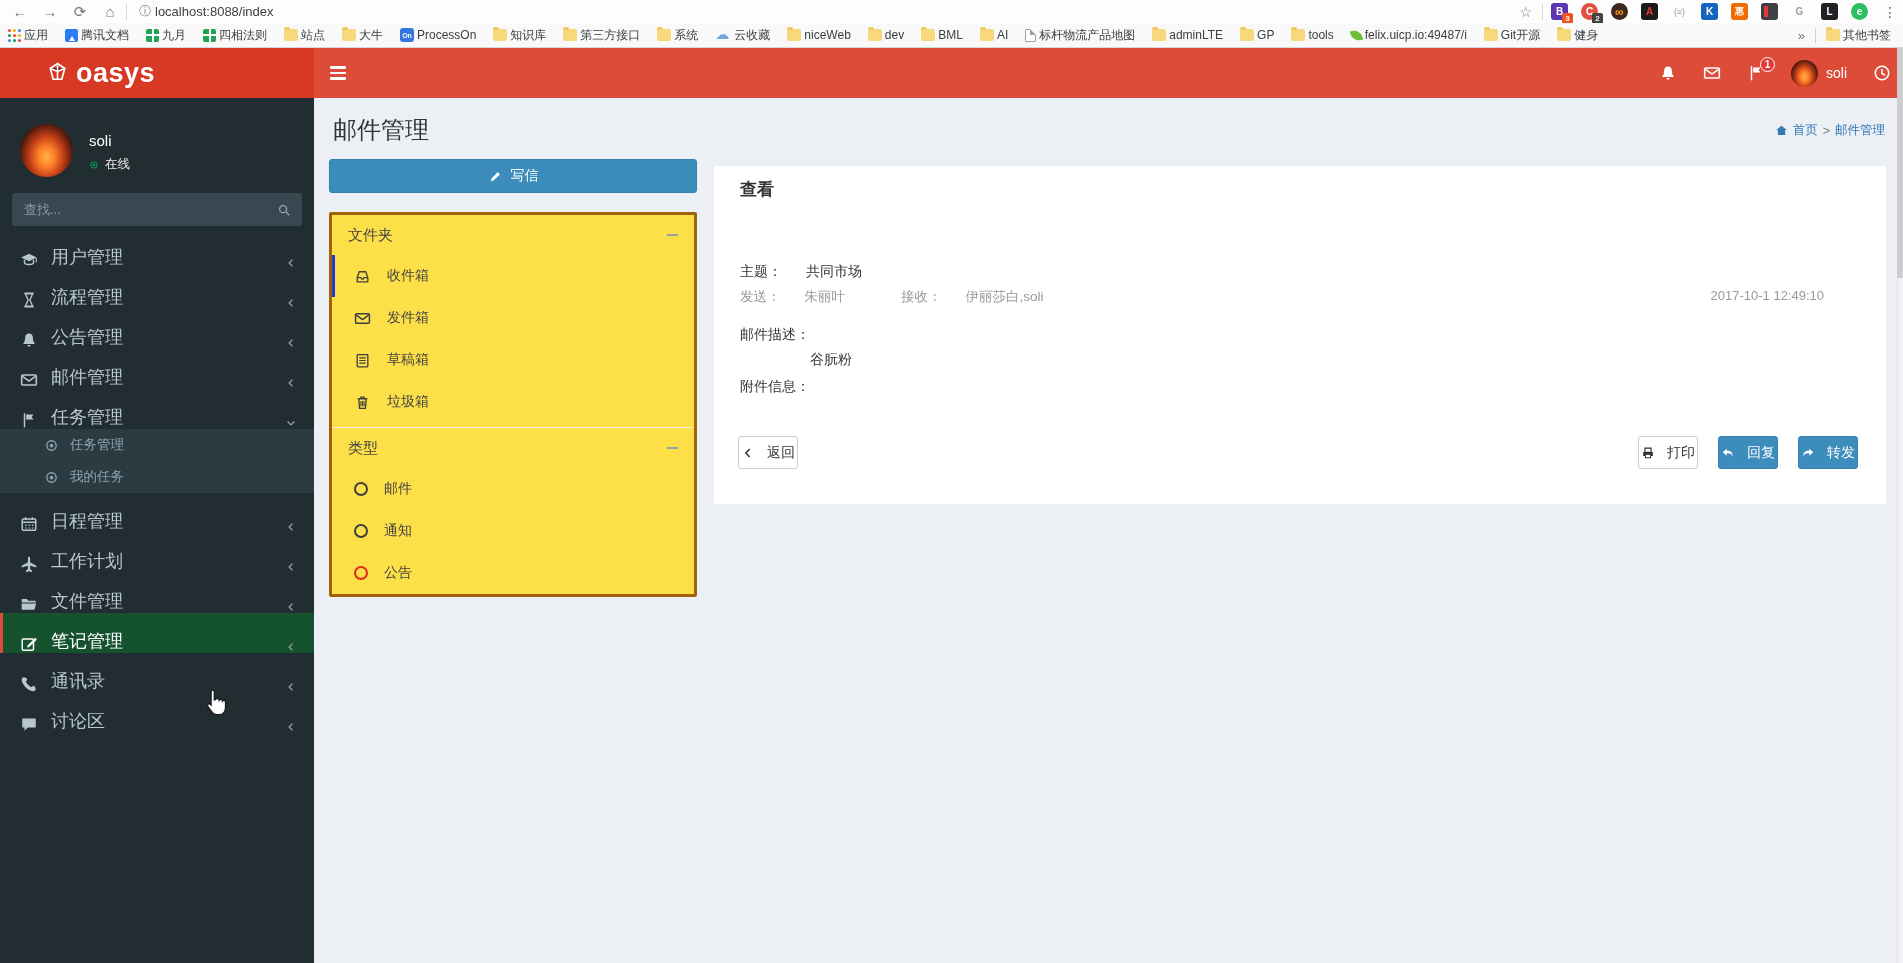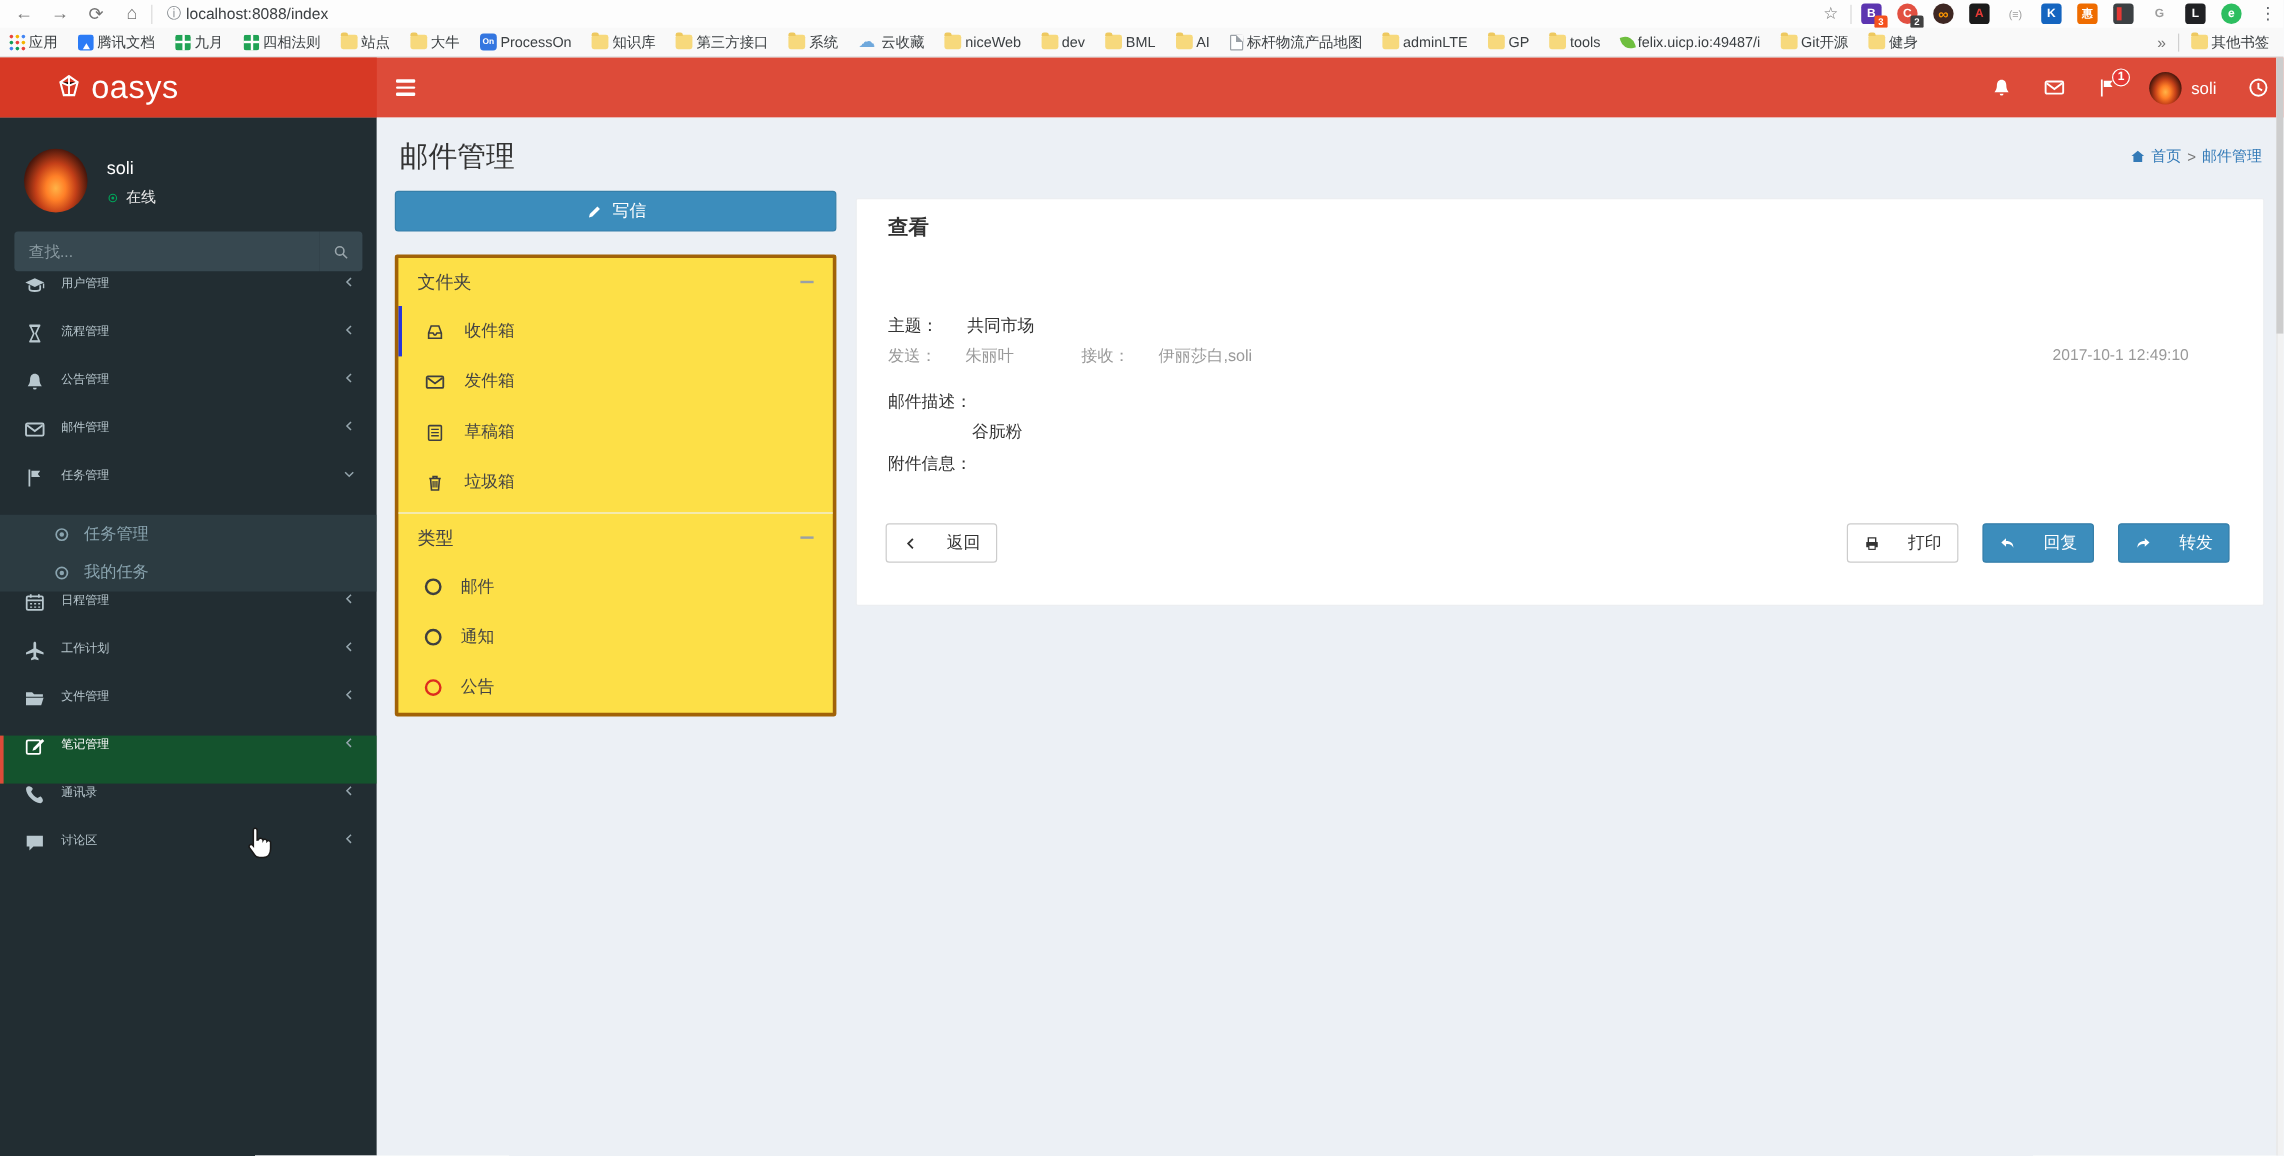--- a/index.html
+++ b/index.html
@@ -51,21 +51,21 @@
 .bi.page::after{content:"";position:absolute;right:-1px;top:-1px;border:3px solid #f9f9f9;border-left-color:#9aa0a6;border-bottom-color:#9aa0a6}
 .bi.leaf{width:11px;height:11px;background:#6fbf3f;border-radius:0 80% 0 80%;transform:rotate(-15deg)}
 .bm-right{margin-left:auto;display:flex;align-items:center}
 .bm-ovf{color:#757575;font-size:13px;margin-right:10px}
 .bm-div{width:1px;height:15px;background:#d0d0d0;margin-right:10px}
 
 
 .hdr{position:absolute;left:0;top:48px;width:1903px;height:50px;background:#dd4b39}
 .logo{position:absolute;left:0;top:0;width:314px;height:50px;background:#d73925;display:flex;align-items:center;color:#fff}
 .logo .gem{width:23px;height:23px;margin-left:46px;color:#fff}
-.logo .brand{font-size:27px;font-weight:400;margin-left:7px;letter-spacing:.5px}
+.logo .brand{font-size:27px;font-weight:700;margin-left:7px;letter-spacing:.5px}
 .burger{position:absolute;left:330px;top:15px;width:18px;height:20px;cursor:pointer}
 .burger i{display:block;width:16px;height:2.5px;background:#fff;margin:3px 0;border-radius:1px}
 .hdr-right{position:absolute;right:12px;top:0;height:50px;display:flex;align-items:center;gap:26px}
 .hic{width:18px;height:18px;color:#fff;position:relative}
 .flag-wrap{position:relative}
 .flag-wrap .bdg{position:absolute;top:-7px;right:-10px;background:#e53935;border:1px solid #fff;color:#fff;font-size:10px;font-weight:bold;min-width:15px;height:15px;border-radius:50%;line-height:13px;text-align:center}
 .usr{display:flex;align-items:center;gap:8px;color:#fff;font-size:14px}
 .avatar{border-radius:50%;background:radial-gradient(ellipse at 50% 62%,#ffb347 0%,#ff7f27 22%,#c33f18 45%,#4a170c 72%,#160a06 100%)}
 .avatar.sm{width:27px;height:27px}
 
@@ -76,21 +76,21 @@
 .uinfo{padding-top:8px}
 .uname{color:#fff;font-size:15px}
 .ustat{margin-top:7px;color:#ececec;font-size:12.5px;display:flex;align-items:center;gap:6px}
 .ustat .dot{width:10px;height:10px;color:#00a65a}
 .sform{position:absolute;left:12px;top:95px;width:290px;height:33px;display:flex}
 .sform input{flex:1;background:#374850;border:none;outline:none;border-radius:3px 0 0 3px;color:#ccc;font-size:13px;padding:0 12px;font-family:inherit}
 .sform input::placeholder{color:#8a9aa1}
 .sform .sbtn{width:36px;background:#374850;border:none;border-radius:0 3px 3px 0;color:#99a5ab;display:flex;align-items:center;justify-content:center;cursor:pointer}
 .sform .sbtn .ic{width:14px;height:14px}
 .smenu{position:absolute;left:0;top:131px;width:314px;list-style:none}
-.sit{height:40px;display:flex;align-items:flex-start;color:#b8c7ce;font-size:10px;border-left:3px solid transparent;padding-left:17px;position:relative;cursor:pointer}
+.sit{height:40px;display:flex;align-items:flex-end;color:#b8c7ce;font-size:18px;border-left:3px solid transparent;padding-left:17px;position:relative;cursor:pointer}
 .sit .mi{width:18px;height:18px;margin-right:13px;flex:0 0 auto}
 .sit .chev{position:absolute;right:17px;width:12px;height:12px;color:#95a5ad}
 .sit.active{background:#14532d;border-left-color:#dd4b39;color:#fff}
 .subwrap{background:#2c3b41;list-style:none}
 .ssit{height:32px;display:flex;align-items:center;color:#8aa4af;font-size:13.5px;padding-left:44px;cursor:pointer}
 .ssit .mi{width:15px;height:15px;margin-right:11px}
 
 
 .content{position:absolute;left:314px;top:98px;width:1589px;height:865px;background:#ecf0f5}
 .ctitle{position:absolute;left:19px;top:16px;font-size:24px;color:#333;font-weight:normal}
@@ -115,21 +115,21 @@
 .view-box{position:absolute;left:399px;top:67px;width:1174px;height:340px;background:#fff;border:1px solid #eceef1;border-radius:2px}
 .vhead{position:absolute;left:26px;top:12px;font-size:17px;font-weight:bold;color:#333}
 .vline{position:absolute;left:26px;font-size:14px;color:#333;display:flex;gap:24px}
 .l-subject{top:97px}
 .l-fromto{top:122px;color:#999;font-size:13.5px}
 .l-fromto .nm{}
 .l-desc{top:160px}
 .l-descval{top:185px;left:96px}
 .l-attach{top:212px}
 .vdate{position:absolute;right:62px;top:122px;font-size:13px;color:#999}
-.btn{height:33px;border-radius:3px;font-size:14px;display:inline-flex;align-items:center;justify-content:center;gap:23px;padding:0 13px;border:1px solid transparent;cursor:pointer;font-family:Liberation Mono, monospace}
+.btn{height:33px;border-radius:3px;font-size:14px;display:inline-flex;align-items:center;justify-content:center;gap:12px;padding:0 2px;border:1px solid transparent;cursor:pointer;font-family:Liberation Mono, monospace}
 .btn .ic{width:14px;height:14px}
 .btn-default{background:#fff;border-color:#ccc;color:#333}
 .btn-primary{background:#3c8dbc;border-color:#367fa9;color:#fff}
 .back-btn{position:absolute;left:24px;top:270px}
 .act-btns{position:absolute;right:28px;top:270px;display:flex;gap:20px}
 
 
 .sbtrack{position:absolute;right:0;top:48px;width:6px;height:915px;background:#f2f2f2;border-left:1px solid #e4e4e4}
 .sbthumb{position:absolute;right:0;top:48px;width:6px;height:230px;background:#cdcdcd}
 

